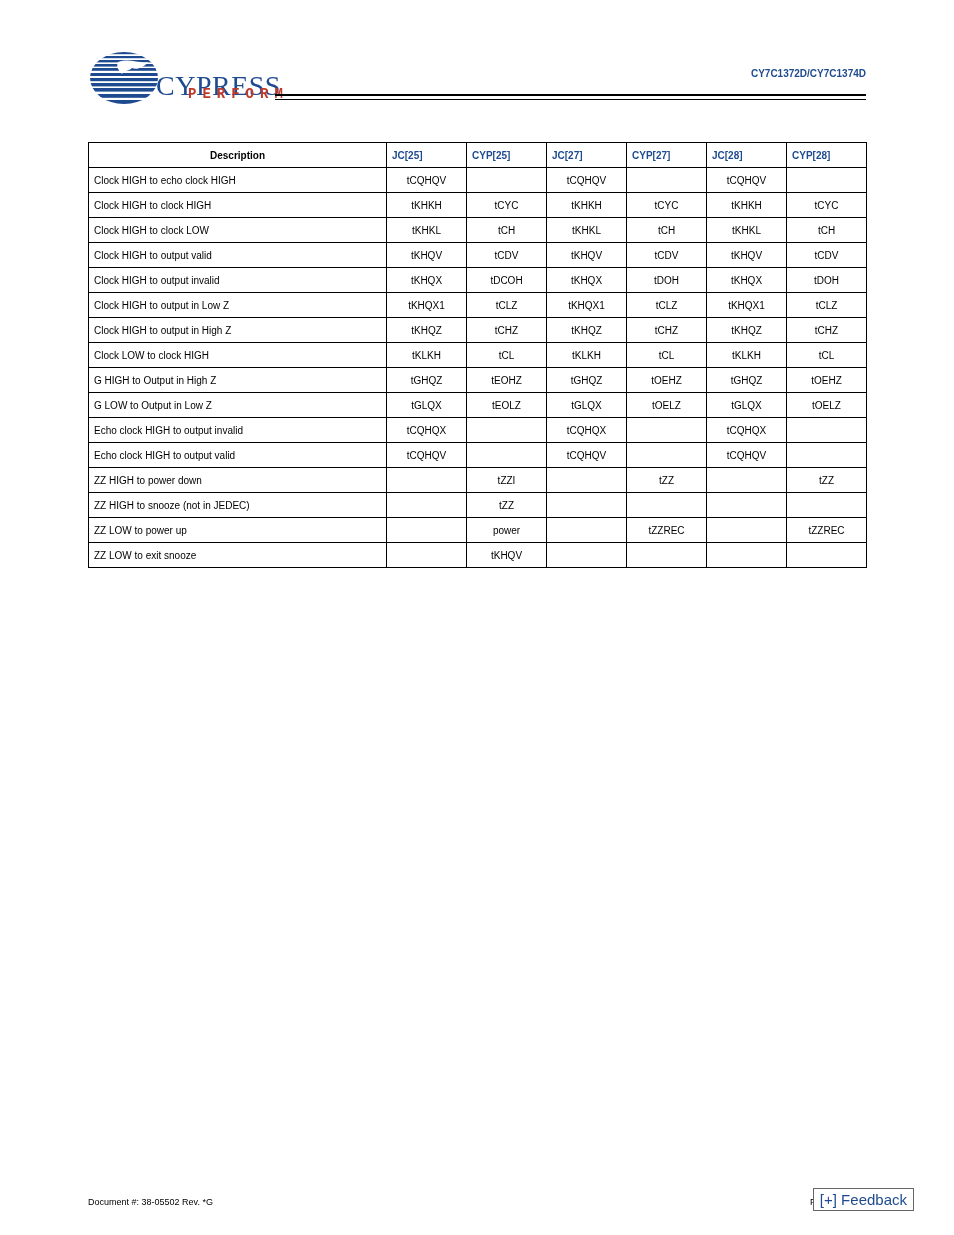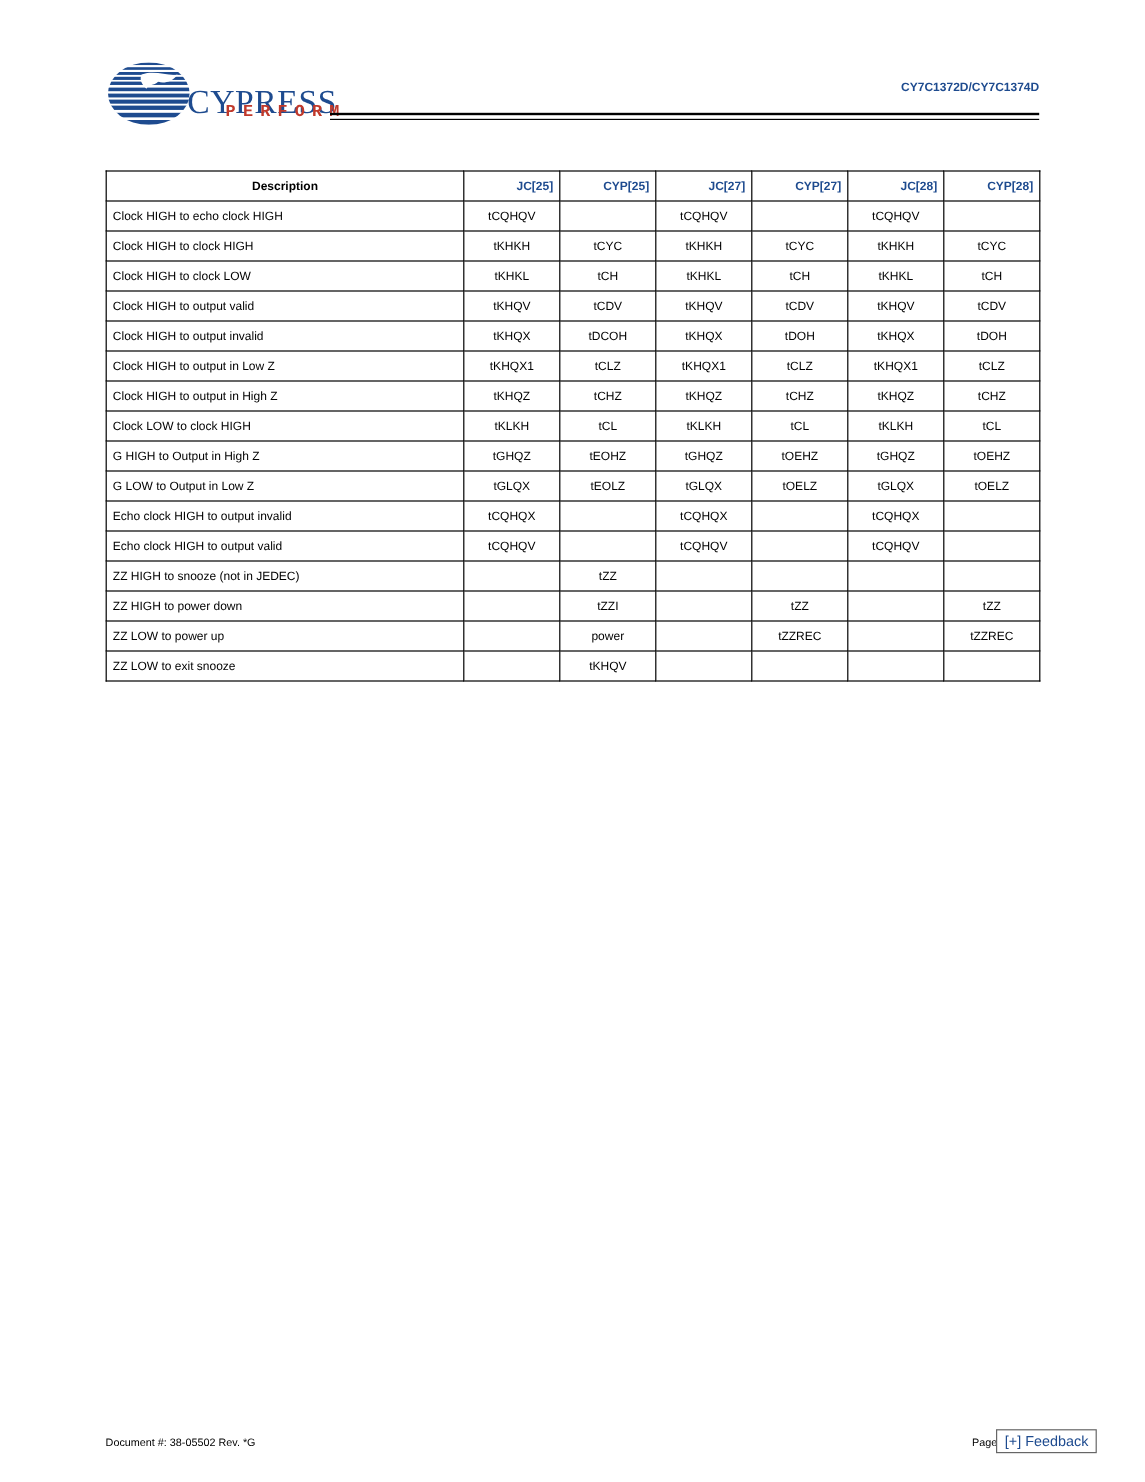--- a/index.html
+++ b/index.html
@@ -75,21 +75,21 @@
     table-layout: fixed;
   }
   .units-table th, .units-table td {
     border: 1px solid #000;
     padding: 4px 5px;
     vertical-align: middle;
     height: 25px;
   }
   .units-table th {
     font-weight: 700;
-    text-align: right;
+    text-align: left;
   }
   .units-table th.desc-head { text-align: center; }
   .units-table td.desc { text-align: left; }
   .units-table td.val { text-align: center; }
   .col-desc { width: 298px; }
   .col-v { width: 80px; }
   .footer {
     position: absolute;
     bottom: 28px;
     left: 88px;
@@ -98,21 +98,21 @@
     justify-content: space-between;
     font-size: 9px;
     color: #000;
   }
   .page-badge {
     position: absolute;
     right: 40px;
     bottom: 24px;
     border: 1px solid #666;
     padding: 2px 6px;
-    font-size: 12px;
+    font-size: 15px;
     background: #fff;
   }
   .link-blue { color: #1e4b8f; }
   a { color: inherit; text-decoration: none; }
 </style>
 </head>
 <body>
 
 <div class="header-area">
   <div class="logo-block">
@@ -273,36 +273,36 @@
         <tr>
           <td class="desc">Echo clock HIGH to output valid</td>
           <td class="val">tCQHQV</td>
           <td class="val"></td>
           <td class="val">tCQHQV</td>
           <td class="val"></td>
           <td class="val">tCQHQV</td>
           <td class="val"></td>
         </tr>
         <tr>
+          <td class="desc">ZZ HIGH to power down</td>
+          <td class="val"></td>
+          <td class="val">tZZI</td>
+          <td class="val"></td>
+          <td class="val">tZZ</td>
+          <td class="val"></td>
+          <td class="val">tZZ</td>
+        </tr>
+        <tr>
           <td class="desc">ZZ HIGH to snooze (not in JEDEC)</td>
           <td class="val"></td>
           <td class="val">tZZ</td>
           <td class="val"></td>
           <td class="val"></td>
           <td class="val"></td>
           <td class="val"></td>
-        </tr>
-        <tr>
-          <td class="desc">ZZ HIGH to power down</td>
-          <td class="val"></td>
-          <td class="val">tZZI</td>
-          <td class="val"></td>
-          <td class="val">tZZ</td>
-          <td class="val"></td>
-          <td class="val">tZZ</td>
         </tr>
         <tr>
           <td class="desc">ZZ LOW to power up</td>
           <td class="val"></td>
           <td class="val">power</td>
           <td class="val"></td>
           <td class="val">tZZREC</td>
           <td class="val"></td>
           <td class="val">tZZREC</td>
         </tr>

